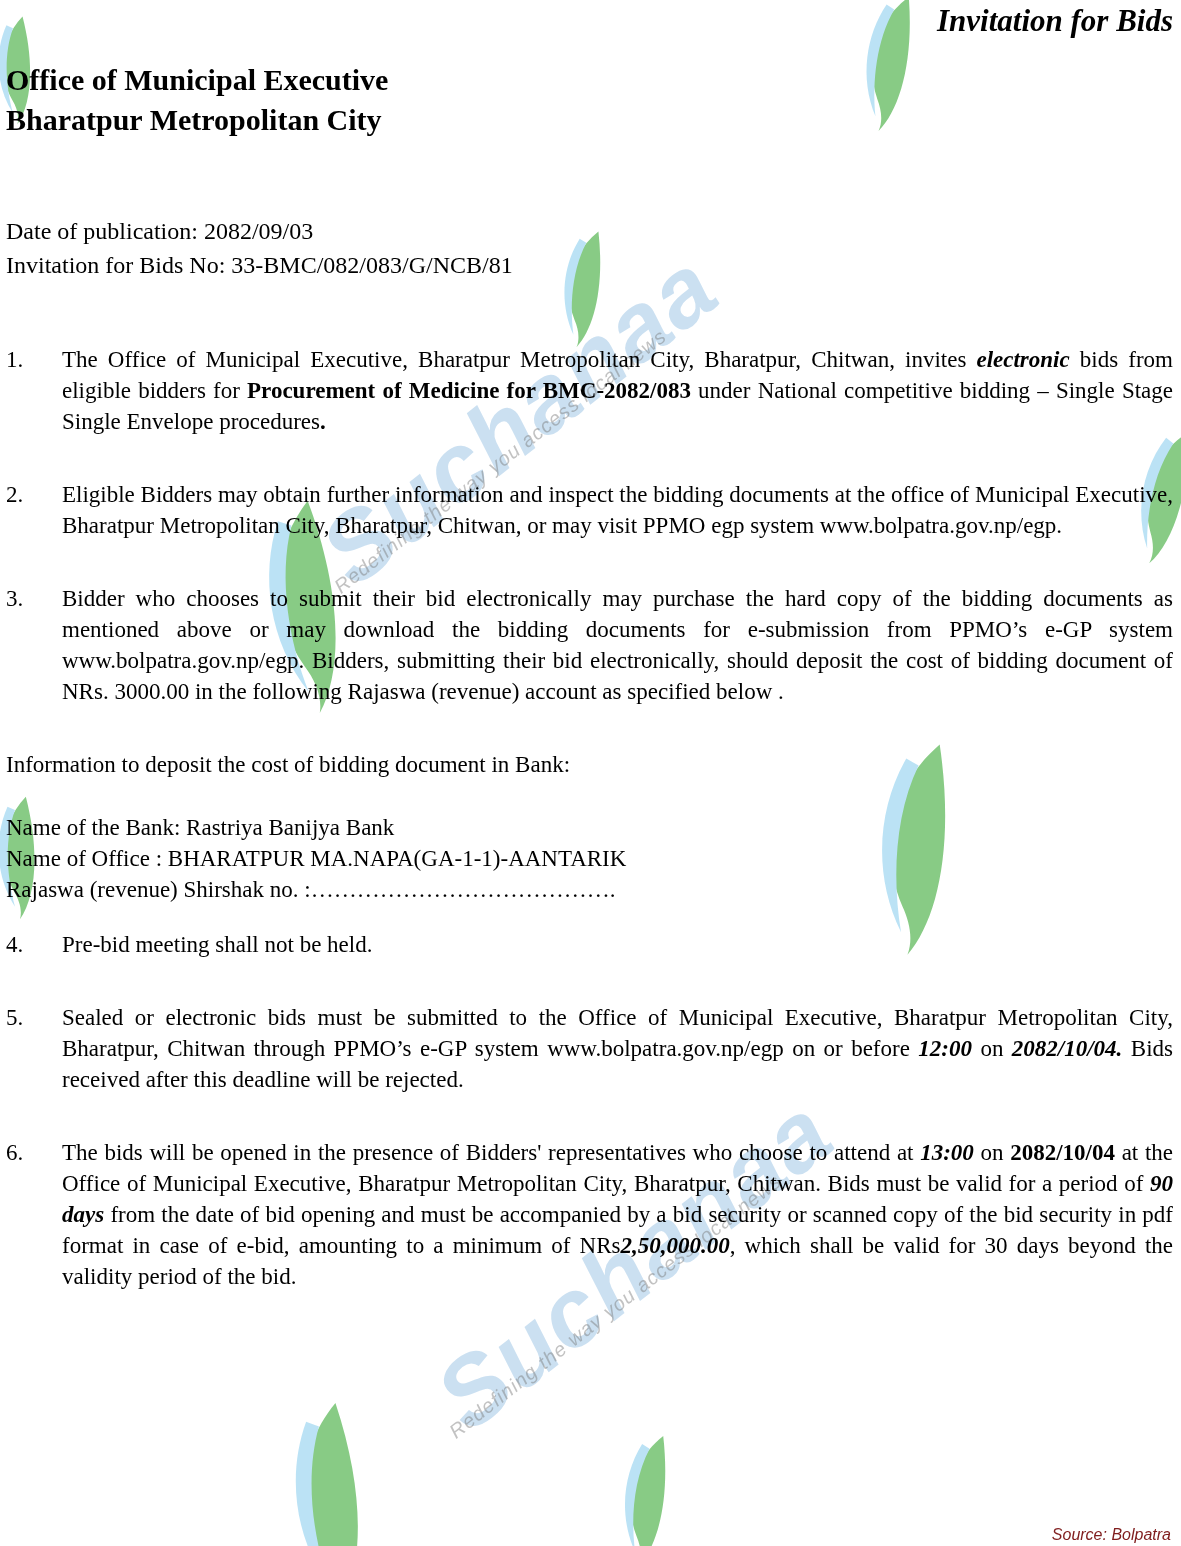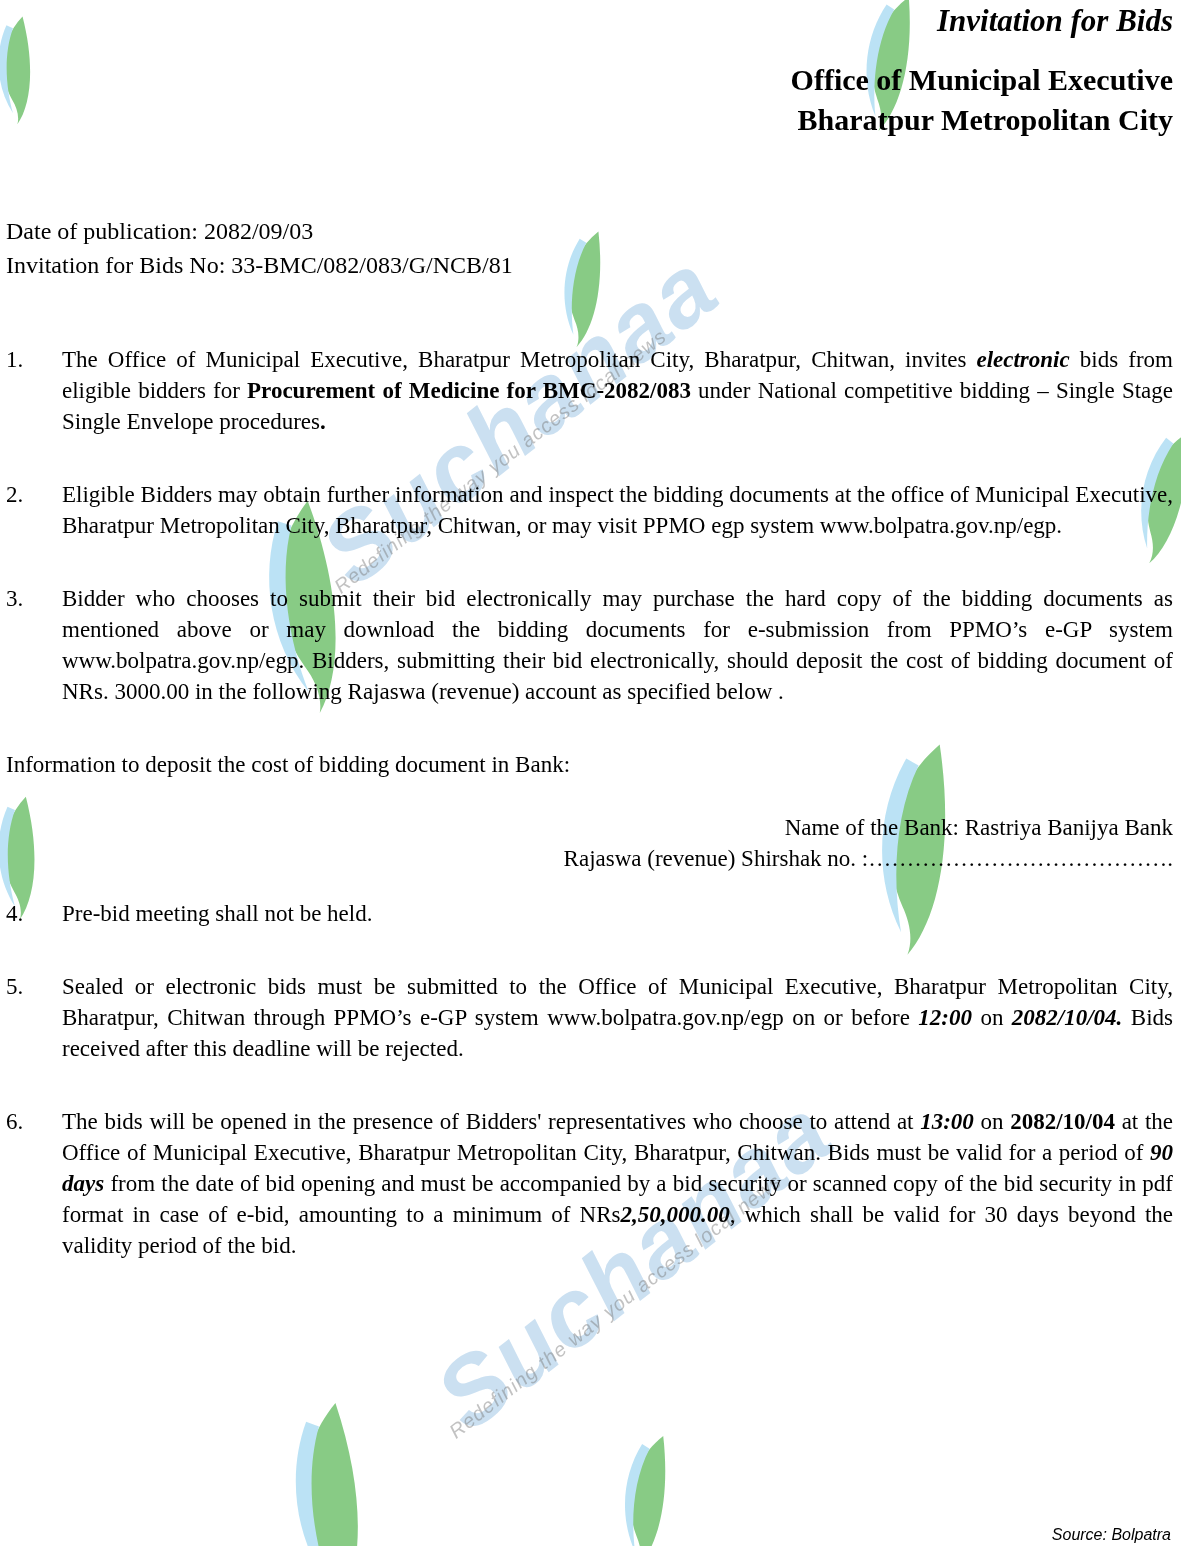--- a/index.html
+++ b/index.html
@@ -14,37 +14,37 @@
   .content{
     position:relative;z-index:2;
     padding:2px 8px 0 6px;
   }
   
   .doc-title{
     text-align:right;font-weight:bold;font-size:31px;line-height:38px;
     margin:0 0 20px 0;
     font-style:italic;
   }
-  .office-block{text-align:right;font-weight:bold;font-size:30px;line-height:40px;margin:0 0 74px 0;}
+  .office-block{text-align:left;font-weight:bold;font-size:30px;line-height:40px;margin:0 0 74px 0;}
   .date-block{font-size:24px;line-height:34px;margin:0 0 62px 0;}
   
   .block{font-size:23px;line-height:31px;}
   .block.item{display:flex;margin-bottom:42px;}
   .block.item .num{flex:0 0 56px;}
   .block.item .body{flex:1;text-align:justify;}
   .block.para{margin-bottom:32px;}
-  .block.lines{margin-bottom:24px;text-align:right;}
+  .block.lines{margin-bottom:24px;}
   .block.lines div{margin:0;}
   .b{font-weight:bold;}
   .i{font-style:italic;}
   
   .source-note{
     position:absolute;right:10px;bottom:2px;z-index:2;
     font-family:"Liberation Sans", sans-serif;
-    font-style:italic;font-size:16px;color:#000000;
+    font-style:italic;font-size:16px;color:#7f1d1d;
   }
   
   .wm{position:absolute;z-index:1;pointer-events:none;}
   .wm-brand{
     font-family:"Liberation Sans", sans-serif;
     font-weight:bold;font-style:italic;
     font-size:96px;letter-spacing:2px;
     color:rgba(126,178,219,0.40);
     transform:rotate(-38deg);
     transform-origin:left top;
@@ -128,20 +128,21 @@
           <span class="num">2.</span>
           <div class="body"><span>Eligible Bidders may obtain further information and inspect the bidding documents at the office of Municipal Executive, Bharatpur Metropolitan City, Bharatpur, Chitwan, or may visit PPMO egp system www.bolpatra.gov.np/egp.</span></div>
         </div>
         <div class="block item">
           <span class="num">3.</span>
           <div class="body"><span>Bidder who chooses to submit their bid electronically may purchase the hard copy of the bidding documents as mentioned above or may download the bidding documents for e-submission from PPMO’s e-GP system www.bolpatra.gov.np/egp. Bidders, submitting their bid electronically, should deposit the cost of  bidding  document of NRs. 3000.00 in the following  Rajaswa (revenue) account  as  specified below .</span></div>
         </div>
         <div class="block para"><span>Information to deposit the cost of bidding document in Bank:</span></div>
         <div class="block lines">
           <div>Name of the Bank: Rastriya Banijya Bank</div>
+          <div>Name of Office : BHARATPUR MA.NAPA(GA-1-1)-AANTARIK</div>
           <div>Rajaswa (revenue) Shirshak no. :………………………………….</div>
         </div>
         <div class="block item">
           <span class="num">4.</span>
           <div class="body"><span>Pre-bid meeting shall not be held.</span></div>
         </div>
         <div class="block item">
           <span class="num">5.</span>
           <div class="body"><span>Sealed or electronic bids must be submitted to the Office of Municipal Executive, Bharatpur Metropolitan City, Bharatpur, Chitwan through PPMO’s e-GP system www.bolpatra.gov.np/egp on or before </span><span class="b i">12:00</span><span> on </span><span class="b i">2082/10/04.</span><span>  Bids received after this deadline will be rejected.</span></div>
         </div>

